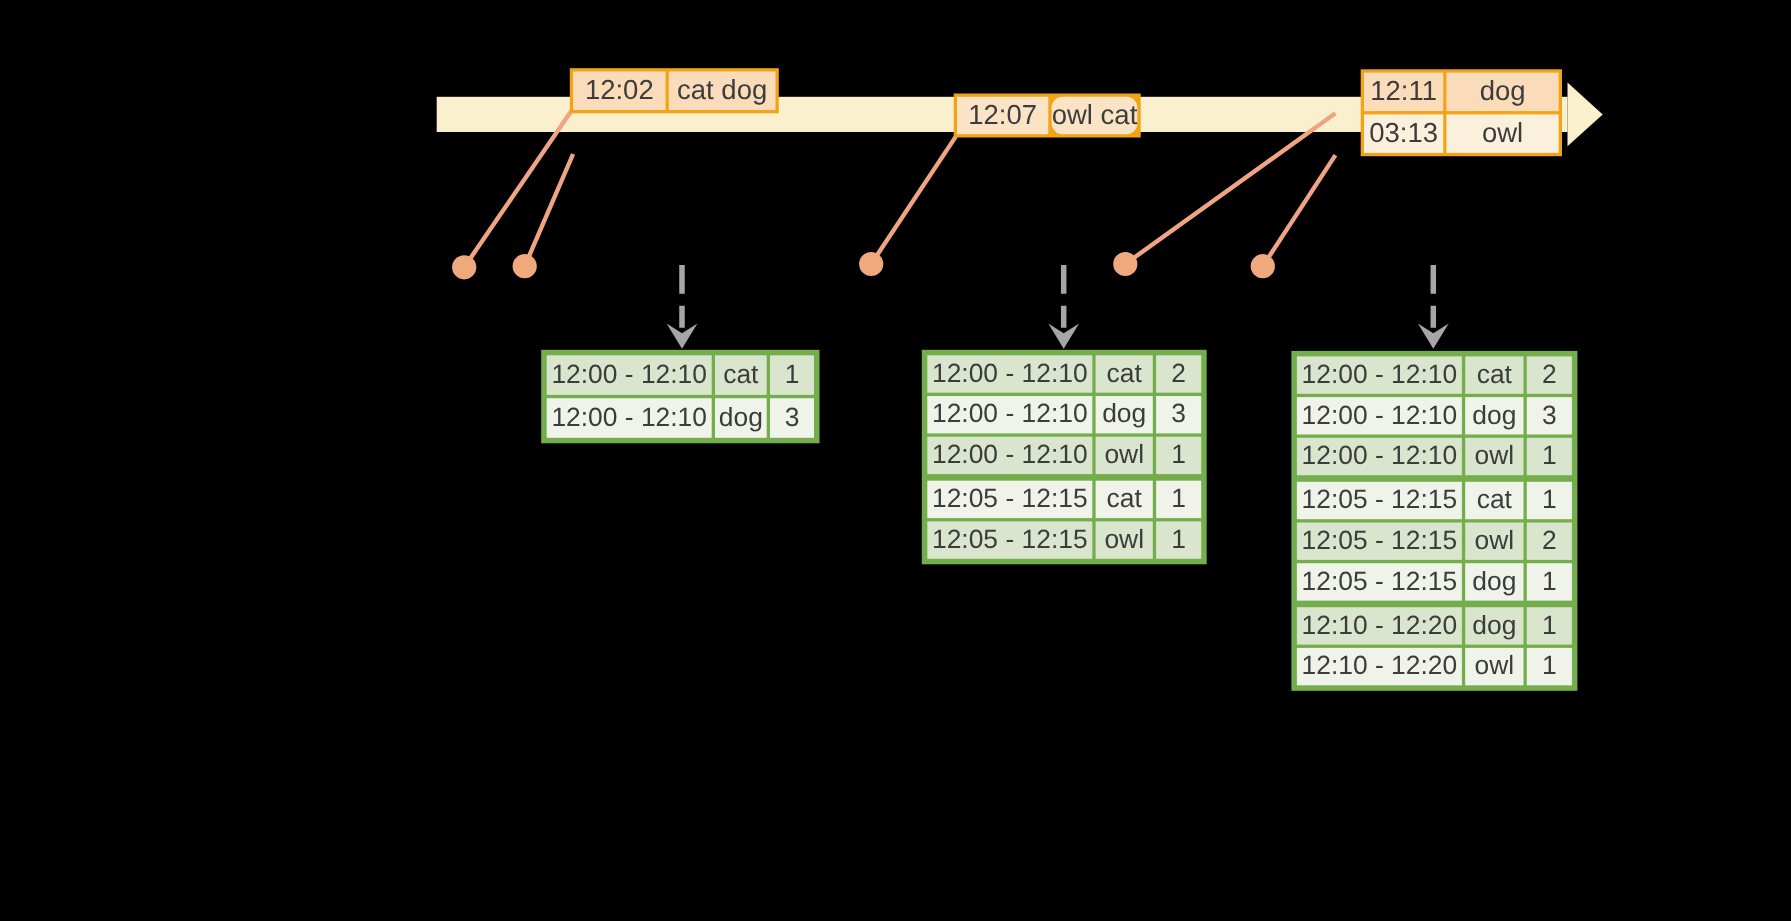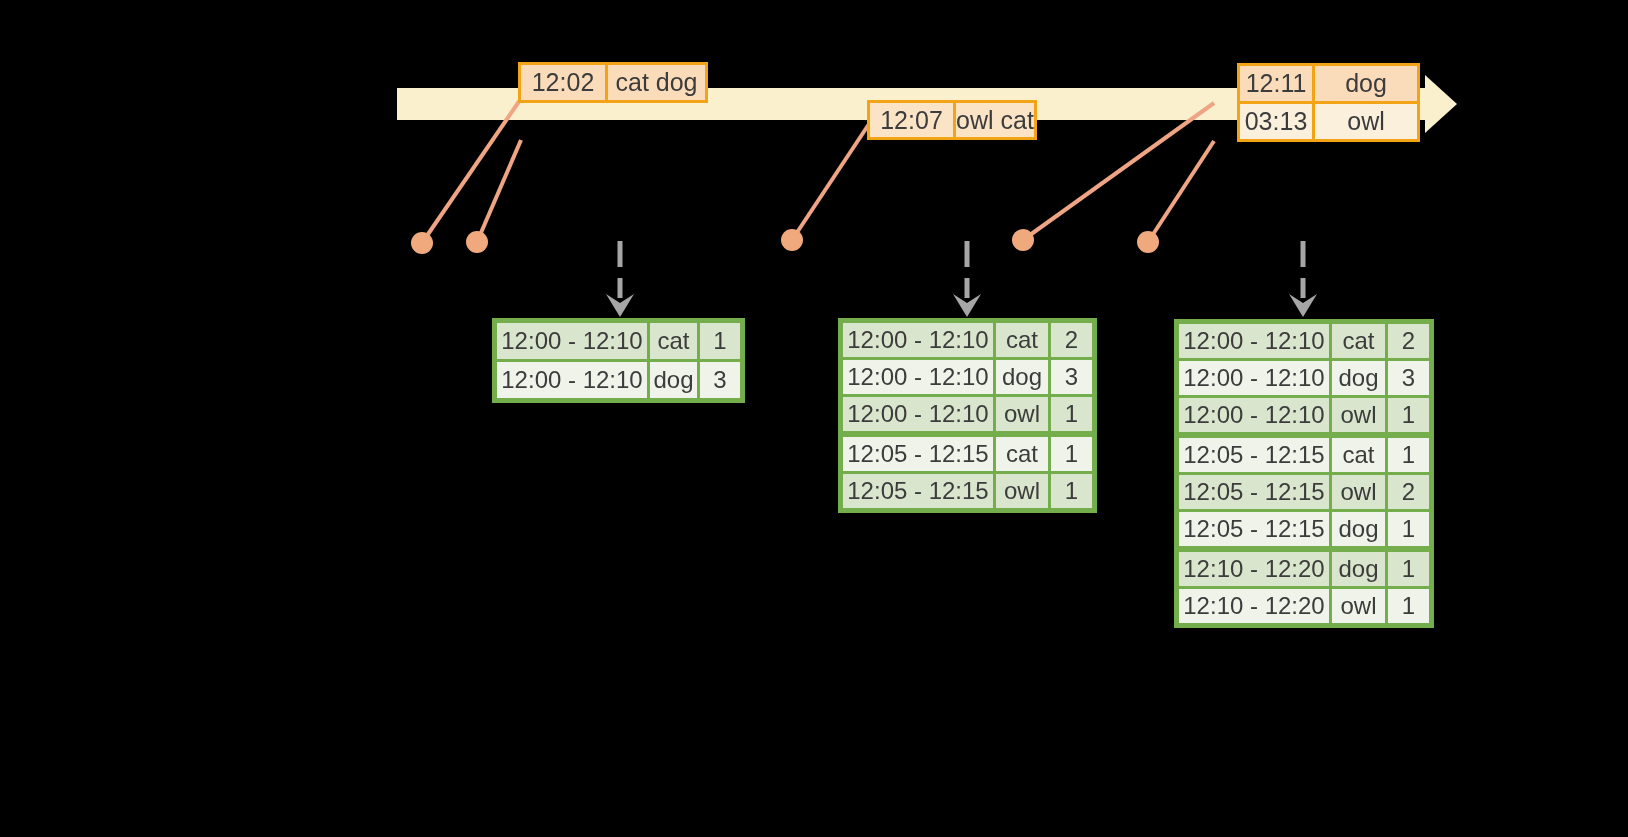--- a/index.html
+++ b/index.html
@@ -19,24 +19,24 @@
     display:flex; align-items:center; justify-content:center;
     font-size:25px; color:#3C3C3C; height:35px;
   }
   .etable .cell.time  { width:84px; }
   .etable .cell.words { width:97px; }
   .fill-peach { background:#FADCBA; }
   .fill-cream { background:#FAF0DC; }
   .fill-mid   { background:#FBE4C6; }
 
   #etable1 { left:518px; top:62px; }
-  #etable2 { left:867px; top:100px; }
+  #etable2 { left:867px; top:85px; }
   #etable2 .cell { height:34px; }
   #etable2 .cell.time  { width:83px; }
-  #etable2 .cell.words { width:78px; }
+  #etable2 .cell.words { width:78px;border-radius:10px; }
   #etable3 { left:1213px; top:63px;margin-left:24px; }
   #etable3 .cell.time  { width:72px; }
   #etable3 .cell.words { width:102px; }
 
   
   .rtable {
     position:absolute; display:flex; flex-direction:column; gap:3px;
     background:#74AE4C; padding:5px; box-sizing:border-box; z-index:2;
   }
   .rtable .row { display:flex; gap:3px;text-align:right; }

